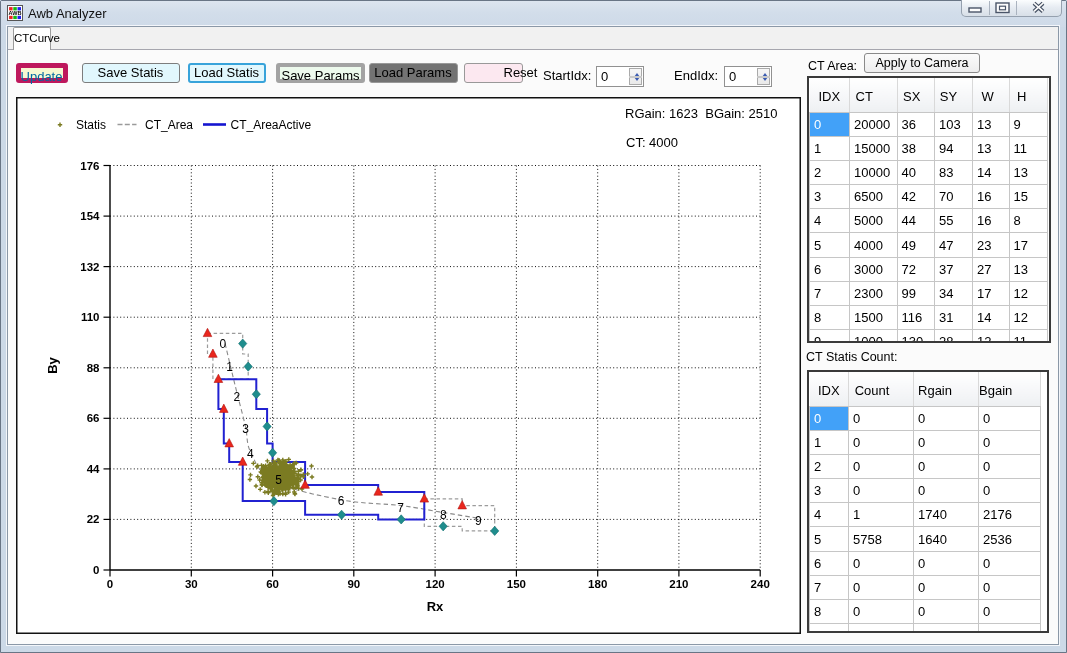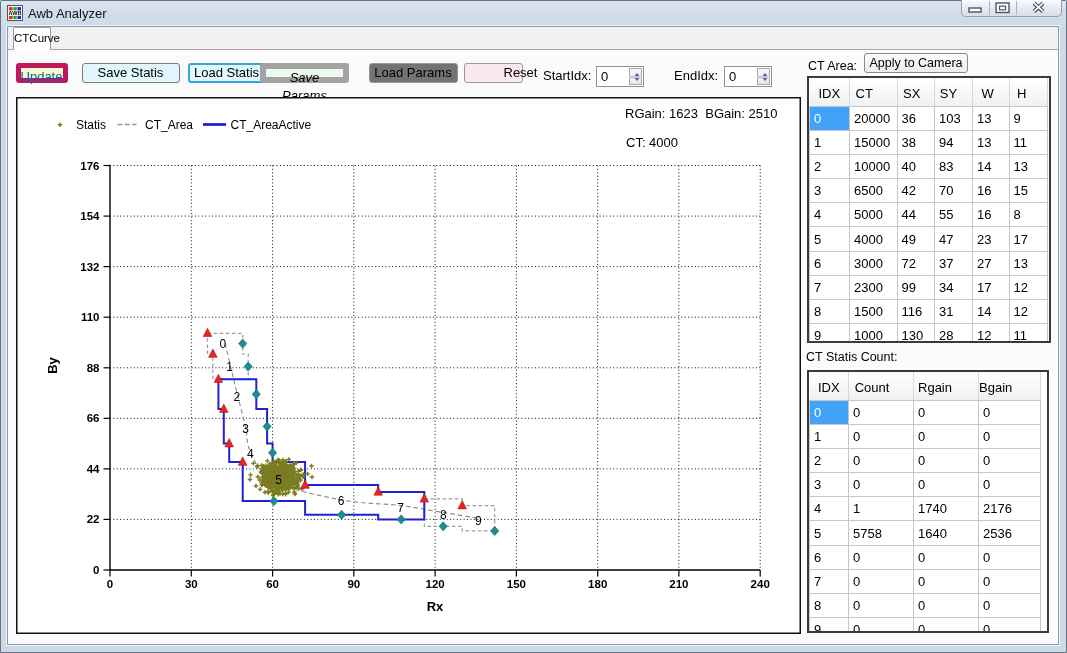--- a/index.html
+++ b/index.html
@@ -27,21 +27,21 @@
   border:1px solid #aaa; background:linear-gradient(#f6f6f6,#e9e9e9); }
 .spin .up, .spin .dn { position:absolute; left:3px; width:0; height:0; }
 .spin .up { top:3.5px; left:3.5px; border-left:3px solid transparent; border-right:3px solid transparent; border-bottom:4px solid #3c5cb0; }
 .spin .dn { bottom:3.5px; left:3.5px; border-left:3px solid transparent; border-right:3px solid transparent; border-top:4px solid #3c5cb0; }
 .spin .mid { position:absolute; top:47%; left:-1px; right:-1px; height:2px; background:#c9c9c9; }
 .chart { position:absolute; left:8px; top:70px; }
 .grid { border-collapse:collapse; table-layout:fixed; background:#fff; font-size:13px; }
 .grid td { border:1px solid #c6c6c6; padding:0 0 0 4px; height:24.2px; overflow:hidden; }
 .grid th { border-right:1px solid #d9d9d9; border-bottom:1px solid #c6c6c6;
   background:linear-gradient(#ffffff,#f5f6f8 60%,#eef0f2); font-weight:normal;
-  height:28px; text-align:center; padding-top:2.5px;margin-top:28px; }
+  height:34px; text-align:center; padding-top:2.5px;margin-top:28px; }
 .grid td.sel { background:#42a1f8; color:#fff; }
 .tblwrap { position:absolute; border:2px solid #3a3a3a; background:#fff; overflow:hidden; }
 svg text { fill:#000; }
 </style></head>
 <body>
 <div class="winborder"></div>
 <div class="titlegrad"></div>
 <svg style="position:absolute;left:7px;top:5px" width="16" height="16" viewBox="0 0 16 16">
  <rect x="0.5" y="0.5" width="15" height="15" fill="#fff" stroke="#555"></rect>
  <rect x="2.1" y="2.1" width="3.5" height="3.3" fill="#e22"></rect>
@@ -64,21 +64,21 @@
   <path d="M72 3.2 L81 11.4 M81 3.2 L72 11.4" stroke="#fdfdfd" stroke-width="1.6"></path>
  </svg>
 </div>
 <div class="client">
  <div style="position:absolute;left:0;top:23px;right:0;bottom:0;background:#fbfbfb;"></div>
  <div class="paneline"></div>
  <div class="tab">CTCurve</div>
  <div class="btn" style="left:7.5px;width:52px;background:#f7f7d2;border:5px solid #be185d;color:#0369a1;">Update</div>
  <div class="btn" style="left:73.5px;width:98px;background:#e1f7fd;border:1px solid #7d7d7d;">Save Statis</div>
  <div class="btn" style="left:179.5px;width:78px;background:#e1f7fd;border:2px solid #38a3da;line-height:16px;">Load Statis</div>
- <div class="btn" style="left:252px;width:89px;background:#edfaed;border:6px solid #a3a3a3;font-style:italic;">Save Params</div>
+ <div class="btn" style="left:268px;width:89px;background:#edfaed;border:4px solid #a3a3a3;">Save Params</div>
  <div class="btn" style="left:360.5px;width:89px;background:#737373;border:1px solid #999;">Load Params</div>
  <div class="btn" style="left:455.5px;width:59px;background:#fce8f0;border:1px solid #999;padding-left:39px;">Reset</div>
  <div class="lbl" style="left:535px;top:41px;">StartIdx:</div>
  <div class="spin" style="left:588px;">
       <span class="v">0</span>
       <span class="bt">
         <i class="up"></i>
         <i class="dn"></i>
         <i class="mid"></i>
       </span>
@@ -87,21 +87,21 @@
  <div class="spin" style="left:716px;">
       <span class="v">0</span>
       <span class="bt">
         <i class="up"></i>
         <i class="dn"></i>
         <i class="mid"></i>
       </span>
     </div>
 
  <div class="lbl" style="left:800px;top:31.5px;font-size:12.5px;">CT Area:</div>
- <div class="btn" style="left:856px;top:26px;width:104px;height:20px;background:linear-gradient(#fbfbfb,#ededee);border:1px solid #8a8a8a;font-size:12.5px;">Apply to Camera</div>
+ <div class="btn" style="left:856px;top:26px;width:116px;height:20px;background:linear-gradient(#fbfbfb,#ededee);border:1px solid #8a8a8a;font-size:12.5px;">Apply to Camera</div>
  <div class="tblwrap" style="left:799px;top:49px;width:243.5px;height:267px;">
       <table class="grid t1">
         <colgroup>
           <col style="width:40px">
           <col style="width:47.5px">
           <col style="width:37.5px">
           <col style="width:38px">
           <col style="width:36.5px">
           <col style="width:38.5px">
         </colgroup>

